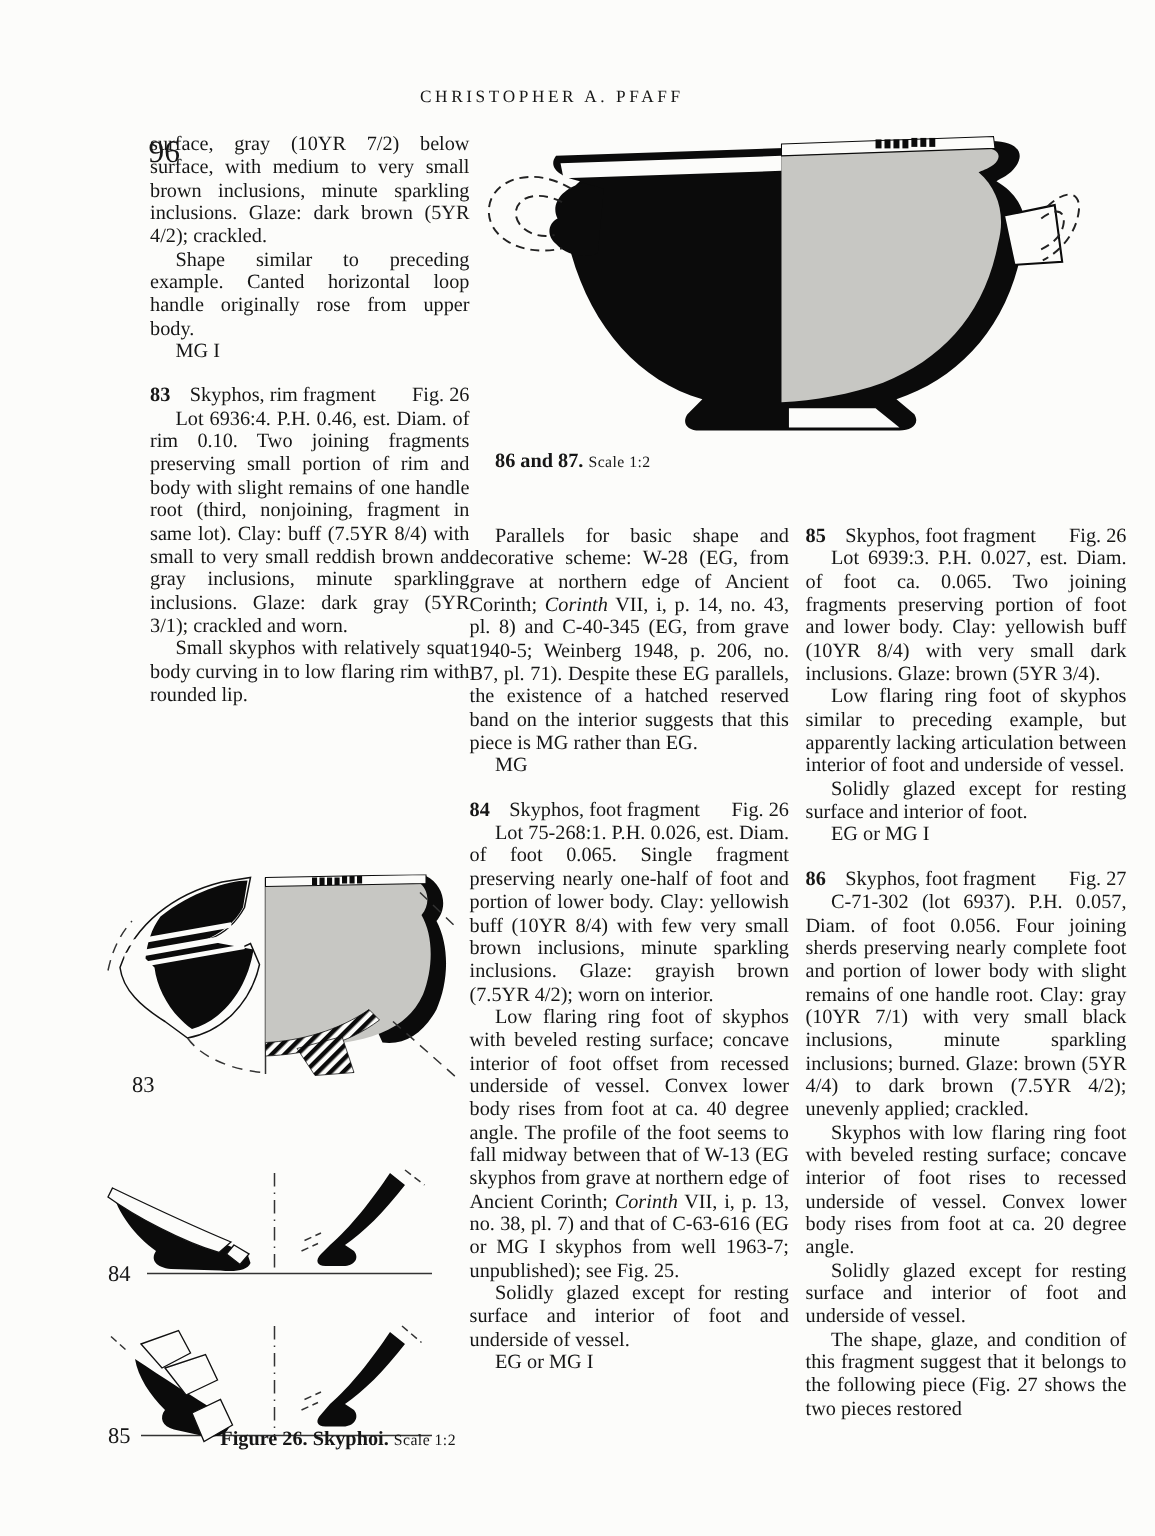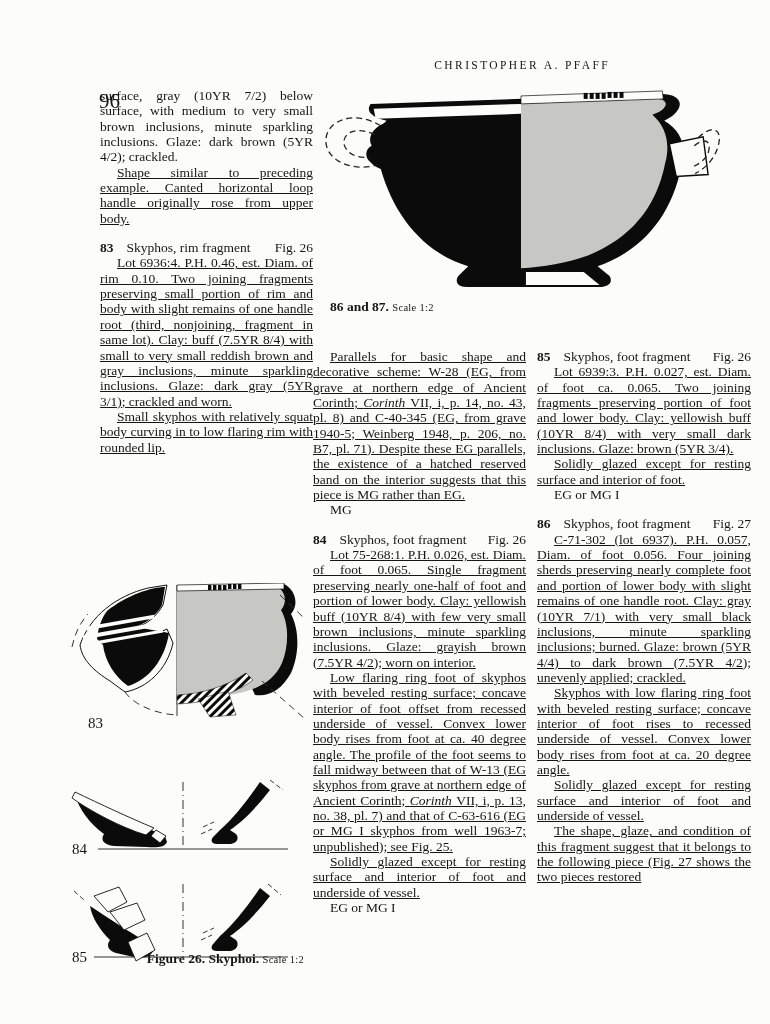--- a/index.html
+++ b/index.html
@@ -7,28 +7,28 @@
   body {
     position:relative;
     background:#fcfcfa;
     font-family:"Liberation Serif","DejaVu Serif",serif;
     color:#161616;
     overflow:hidden;
   }
   .pageno { position:absolute; left:99px; top:72px; font-size:21px;margin-top:17px; }
   .runhead {
     position:absolute; left:280px; top:59px; width:330px;
-    text-align:right; font-size:11.5px; letter-spacing:2.4px; font-weight:400;
+    text-align:left; font-size:11.5px; letter-spacing:2.4px; font-weight:400;
   }
   .col { position:absolute; }
   .col-left  { left:100px; top:88px;  width:213px; }
   .col-mid   { left:313px; top:349px; width:213px; }
   .col-right { left:537px; top:349px; width:214px; }
   p { font-size:13.5px; line-height:15.35px; text-align:justify; }
-  p.ind { text-indent:17px;text-decoration:underline; }
+  p.ind { text-indent:17px; }
   p.sig { text-indent:17px; text-align:left; }
   .entry { margin-top:14px; }
   .entry-head { display:flex; font-size:13.5px; line-height:15.35px; }
   .entry-head .num { font-weight:bold; margin-right:13px; }
   .entry-head .fig { margin-left:auto; }
   .figure { position:absolute; }
   .fig27-img { left:316px; top:82px; width:406px; height:214px; }
   .fig27-cap { left:330px; top:299px; width:210px; font-size:13.5px; font-weight:bold; line-height:16px; }
   .scale { font-weight:normal; font-size:10.5px; letter-spacing:0.3px; }
   .fig26-cap { left:72px; top:951px; width:232px; text-align:right; font-size:13.5px; font-weight:bold; }
@@ -81,20 +81,21 @@
 </svg>
 
 <div class="figure fig27-cap">
   <div><span>86 and 87.</span>
   <span class="scale">Scale 1:2</span></div>
 </div>
 
 <div class="col col-left">
   <p>surface, gray (10YR 7/2) below surface, with medium to very small brown inclusions, minute sparkling inclusions. Glaze: dark brown (5YR 4/2); crackled.</p>
   <p class="ind">Shape similar to preceding example. Canted horizontal loop handle originally rose from upper body.</p>
+  <p class="sig">MG I</p>
 
   <div class="entry">
     <div class="entry-head">
       <span class="num">83</span>
       <span>Skyphos, rim fragment</span>
       <span class="fig">Fig. 26</span>
     </div>
     <p class="ind">Lot 6936:4. P.H. 0.46, est. Diam. of rim 0.10. Two joining fragments preserving small portion of rim and body with slight remains of one handle root (third, nonjoining, fragment in same lot). Clay: buff (7.5YR 8/4) with small to very small reddish brown and gray inclusions, minute sparkling inclusions. Glaze: dark gray (5YR 3/1); crackled and worn.</p>
     <p class="ind">Small skyphos with relatively squat body curving in to low flaring rim with rounded lip.</p>
   </div>
@@ -118,20 +119,21 @@
 </div>
 
 <div class="col col-right">
   <div>
     <div class="entry-head">
       <span class="num">85</span>
       <span>Skyphos, foot fragment</span>
       <span class="fig">Fig. 26</span>
     </div>
     <p class="ind">Lot 6939:3. P.H. 0.027, est. Diam. of foot ca. 0.065. Two joining fragments preserving portion of foot and lower body. Clay: yellowish buff (10YR 8/4) with very small dark inclusions. Glaze: brown (5YR 3/4).</p>
+    <p class="ind">Low flaring ring foot of skyphos similar to preceding example, but apparently lacking articulation between interior of foot and underside of vessel.</p>
     <p class="ind">Solidly glazed except for resting surface and interior of foot.</p>
     <p class="sig">EG or MG I</p>
   </div>
 
   <div class="entry">
     <div class="entry-head">
       <span class="num">86</span>
       <span>Skyphos, foot fragment</span>
       <span class="fig">Fig. 27</span>
     </div>

